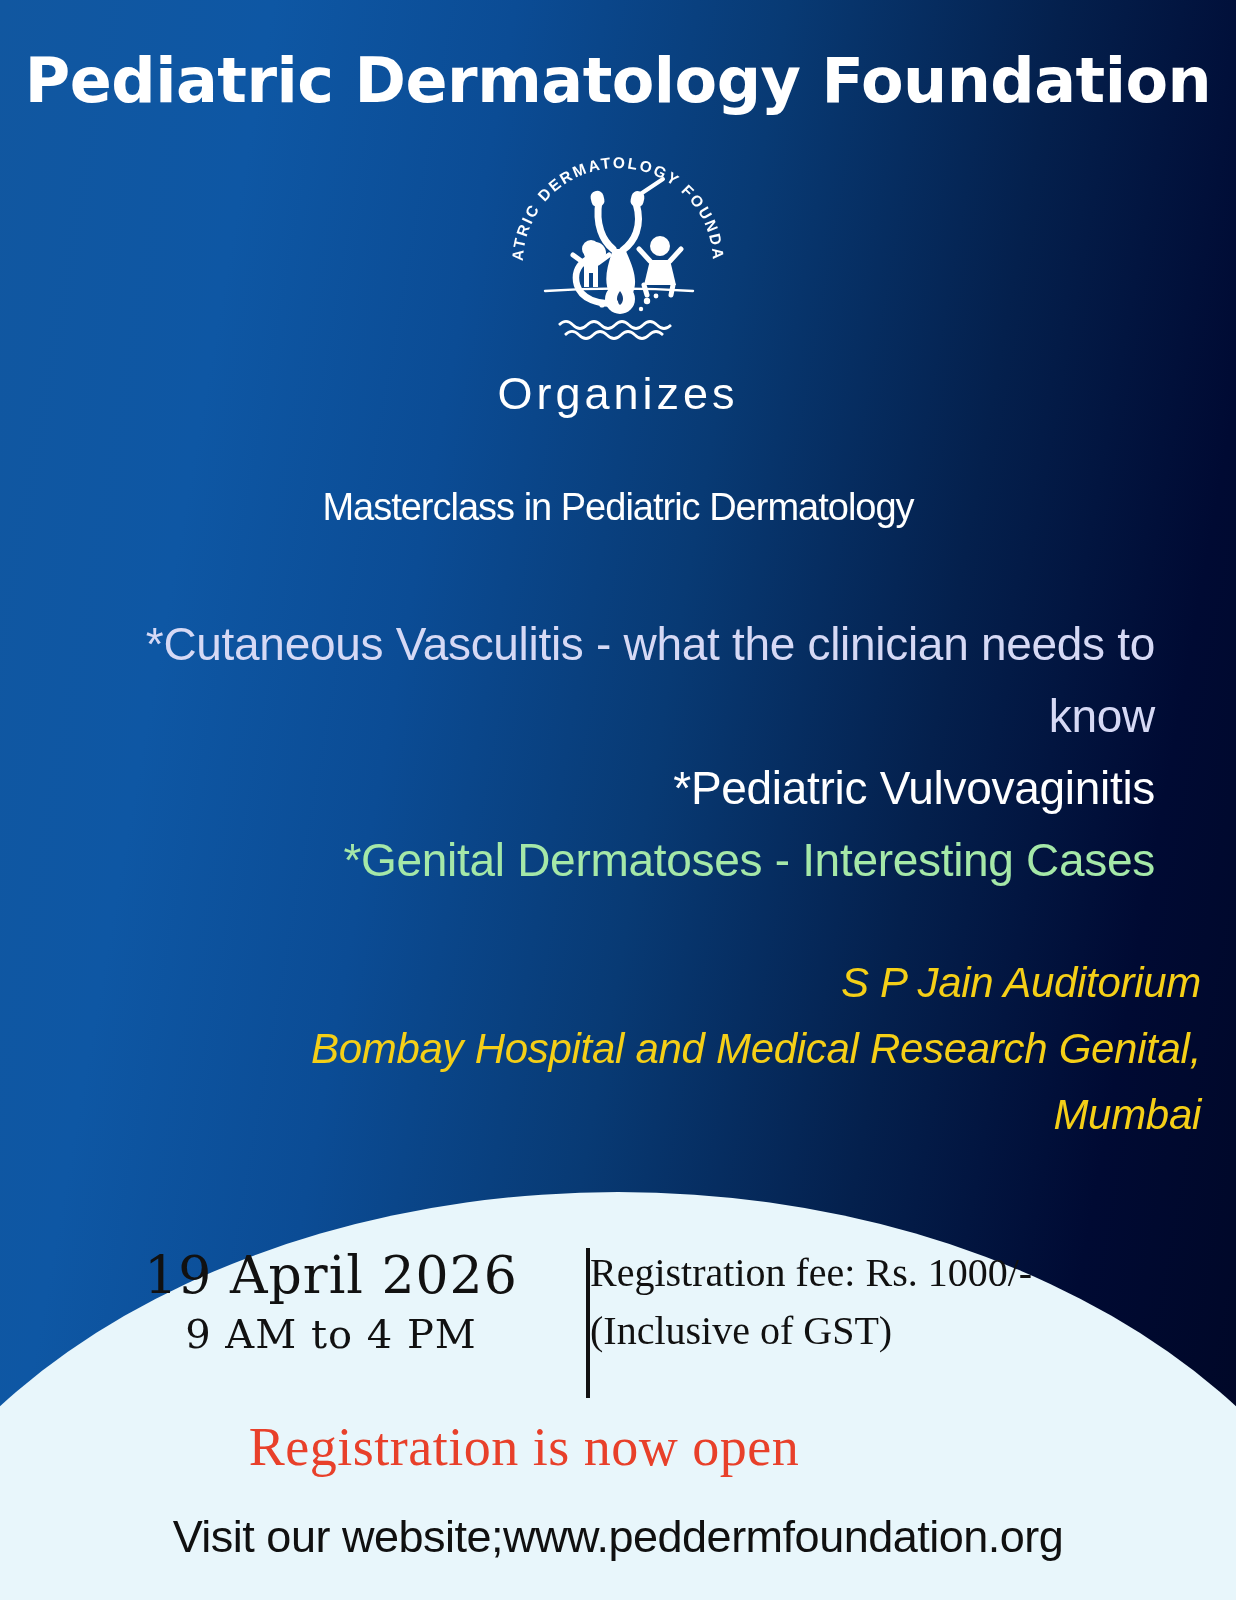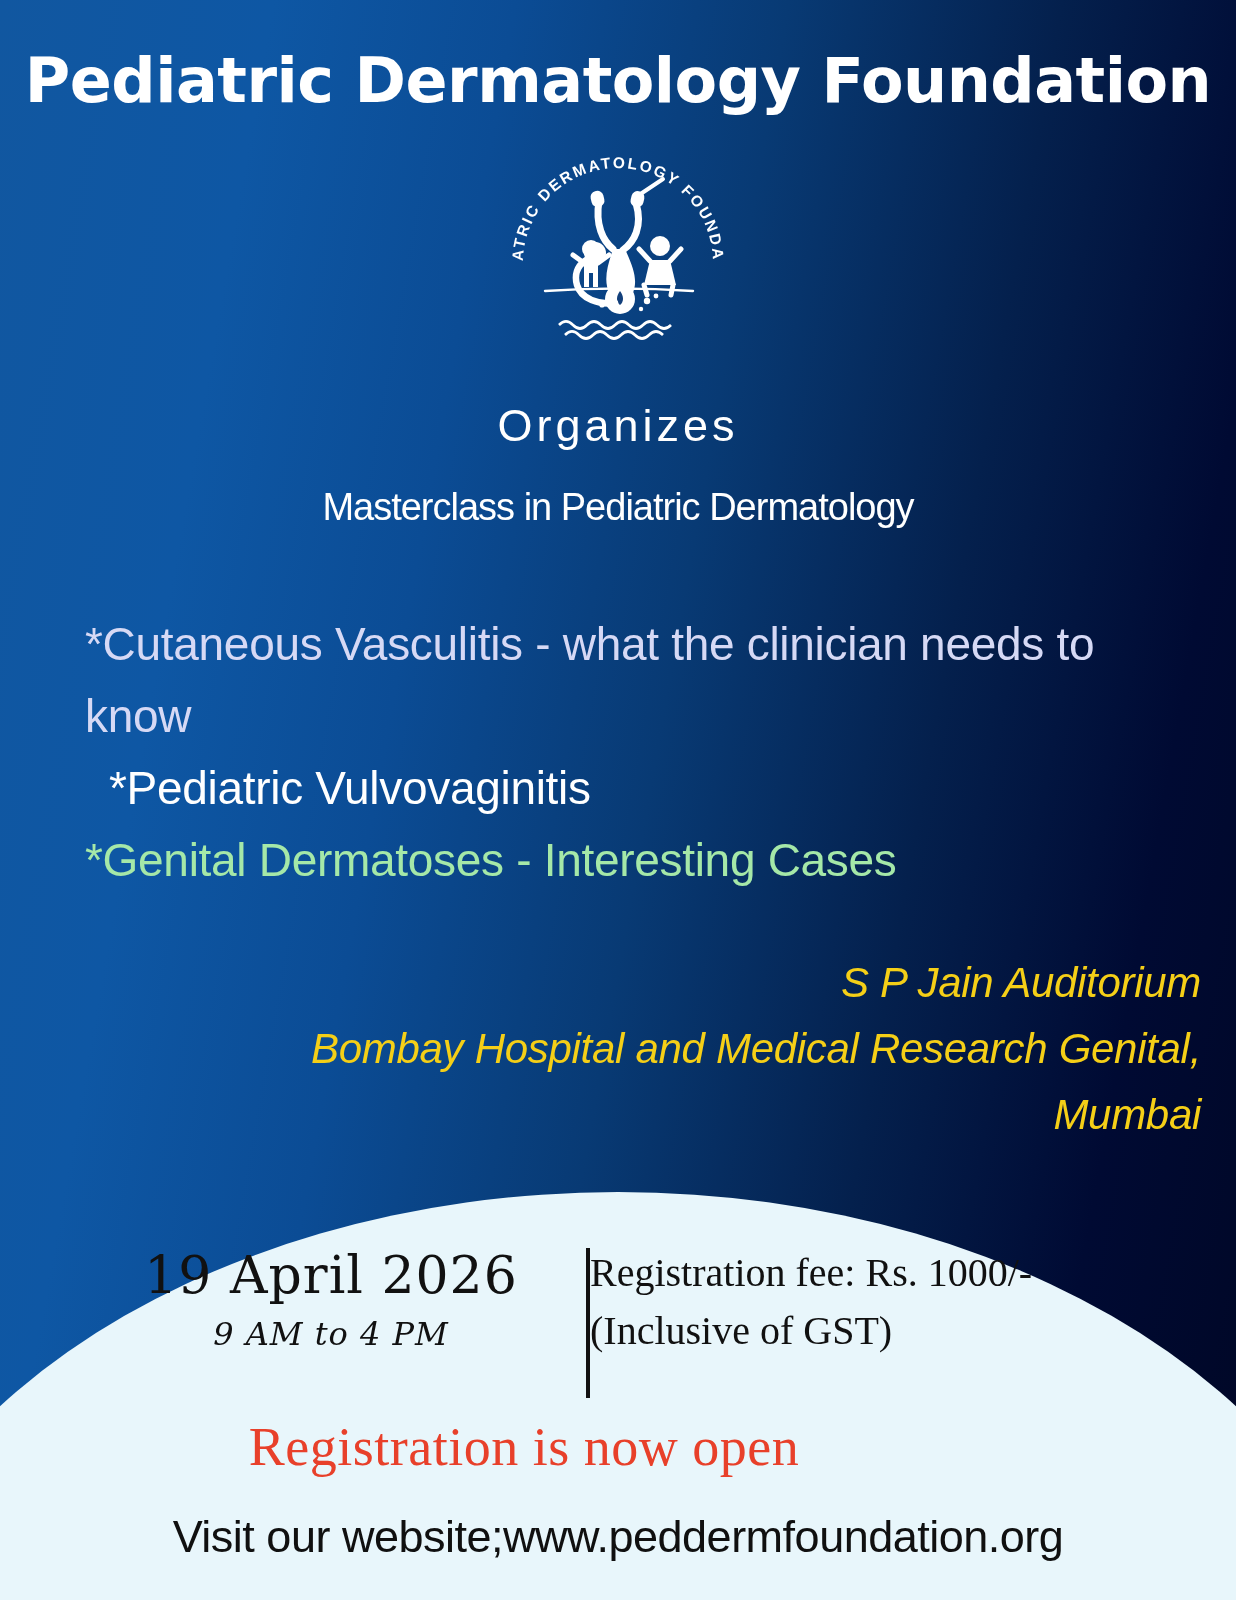--- a/index.html
+++ b/index.html
@@ -60,21 +60,20 @@
     position: absolute;
     top: 368px;
     left: 0;
     width: 1236px;
     text-align: center;
     color: #ffffff;
     font-family: "Liberation Sans", sans-serif;
     font-weight: 400;
     font-size: 45px;
     letter-spacing: 4px;
-    margin-top: 32px;
   }
 
   
   .headline {
     position: absolute;
     top: 486px;
     left: 0;
     width: 1236px;
     text-align: center;
     color: #ffffff;
@@ -84,20 +83,21 @@
     letter-spacing: -1px;
     white-space: nowrap;
   }
 
   
   .topics {
     position: absolute;
     top: 608px;
     left: 85px;
     width: 1070px;
+    text-align: right;
   }
   .topic {
     font-family: "Liberation Sans", sans-serif;
     font-weight: 400;
     font-size: 46px;
     line-height: 72px;
     letter-spacing: -0.3px;
   }
   .topic.c-lavender { color: #d6d9f5; }
   .topic.c-white    { color: #ffffff; margin-left: 24px; }
@@ -155,25 +155,24 @@
     font-family: "DejaVu Serif", serif;
     color: #111111;
   }
   .dt-date {
     font-size: 52px;
     line-height: 62px;
     letter-spacing: 1px;
     white-space: nowrap;
   }
   .dt-time {
-    font-size: 32px;
+    font-size: 40px;
     line-height: 56px;
     letter-spacing: 1px;
     white-space: nowrap;
-    font-style: italic;
   }
   .dt-divider {
     width: 4px;
     height: 150px;
     background: #111111;
     margin-top: 4px;
     flex: 0 0 auto;
   }
   .dt-right {
     width: 560px;

